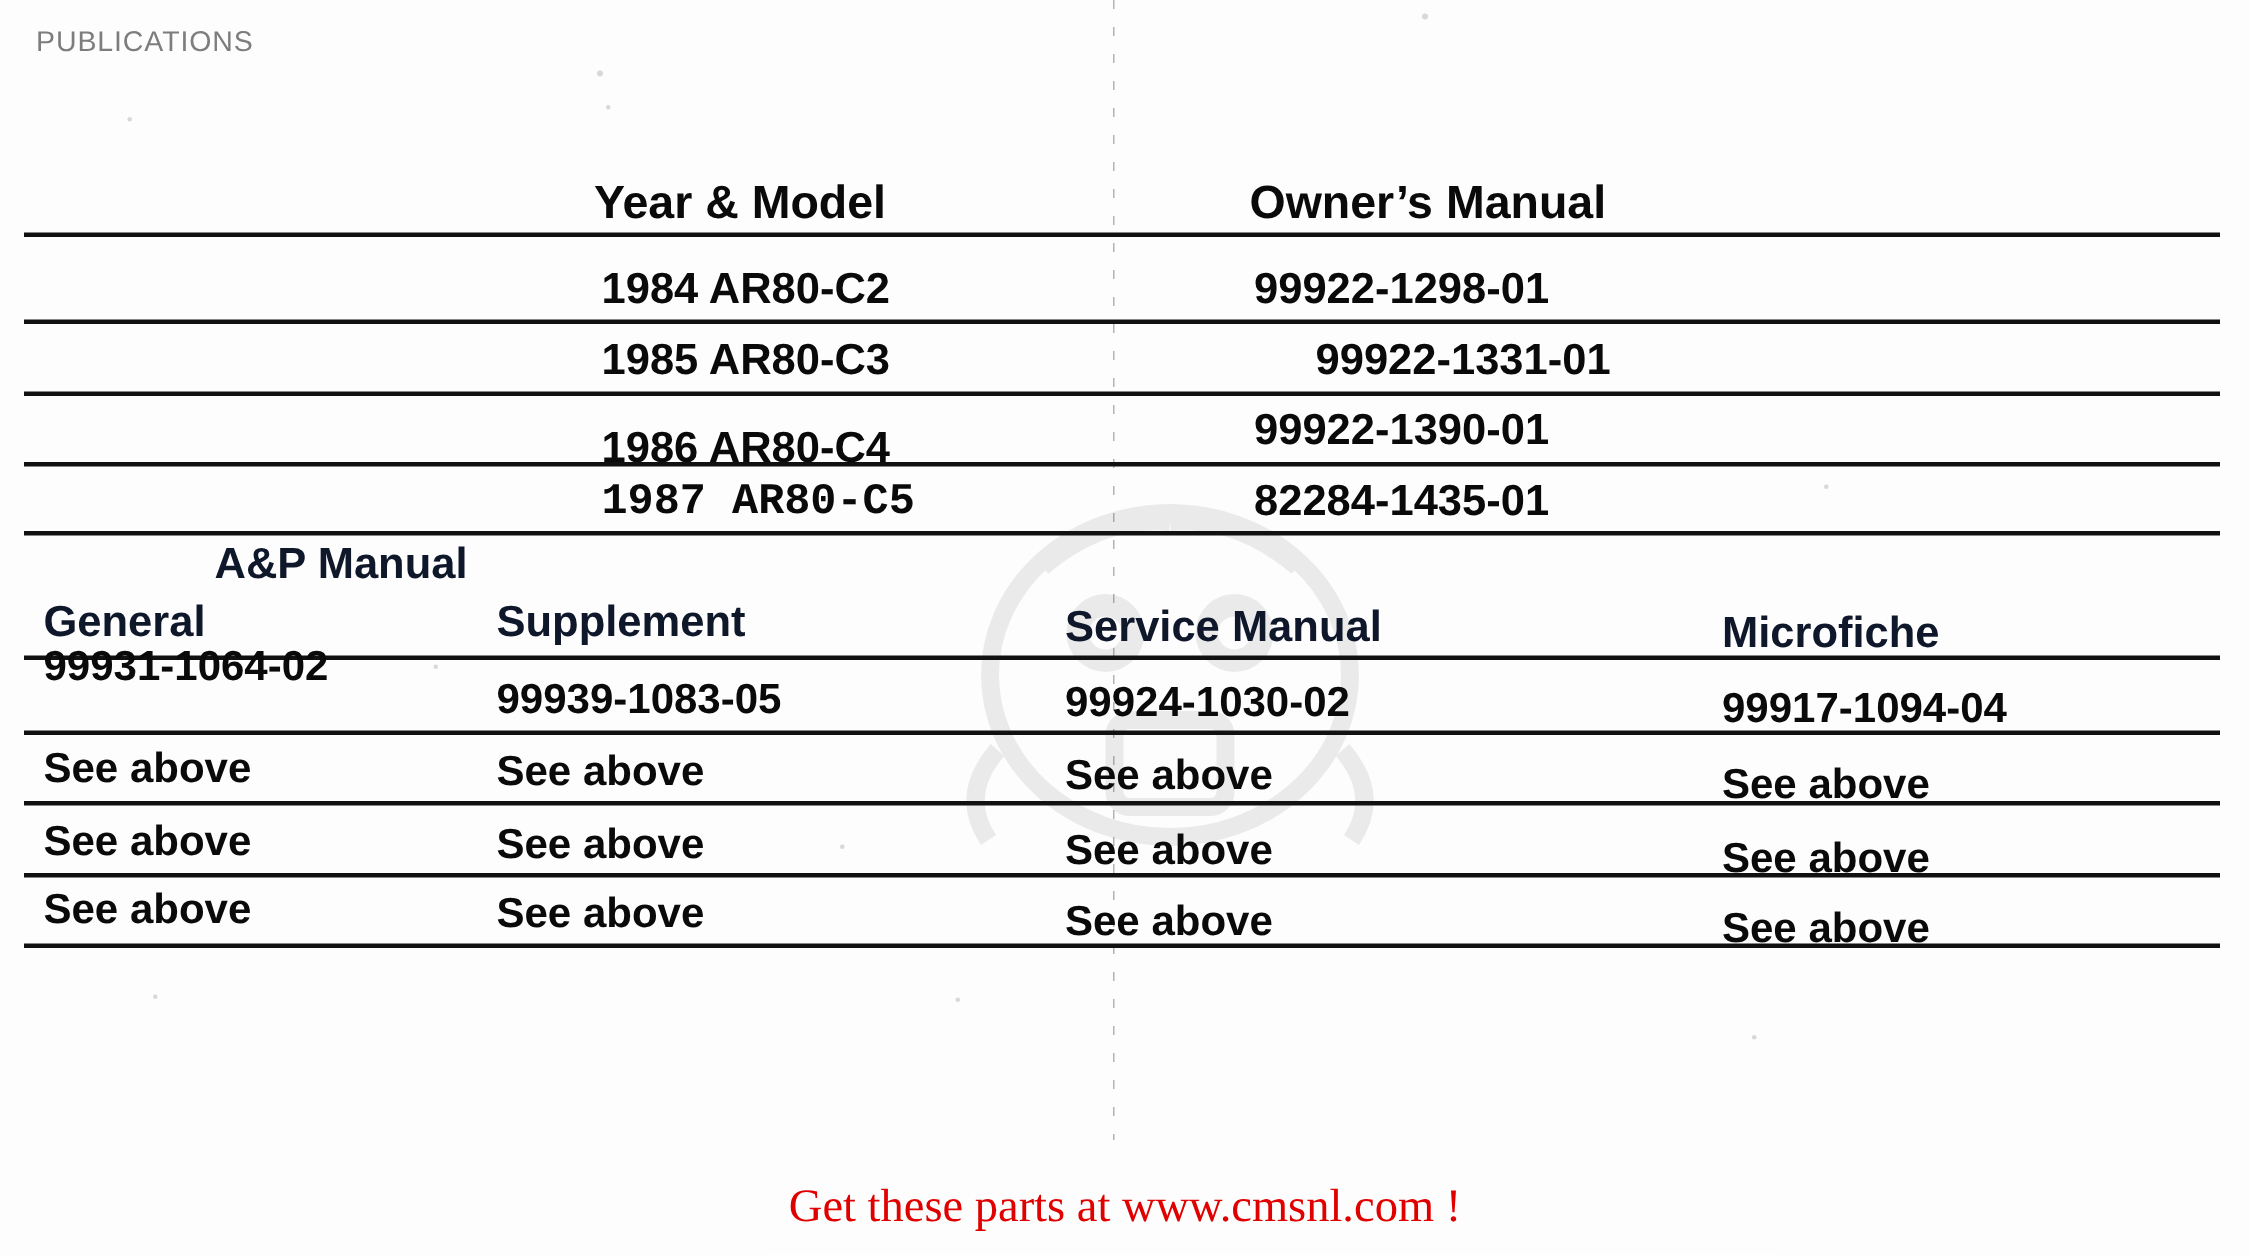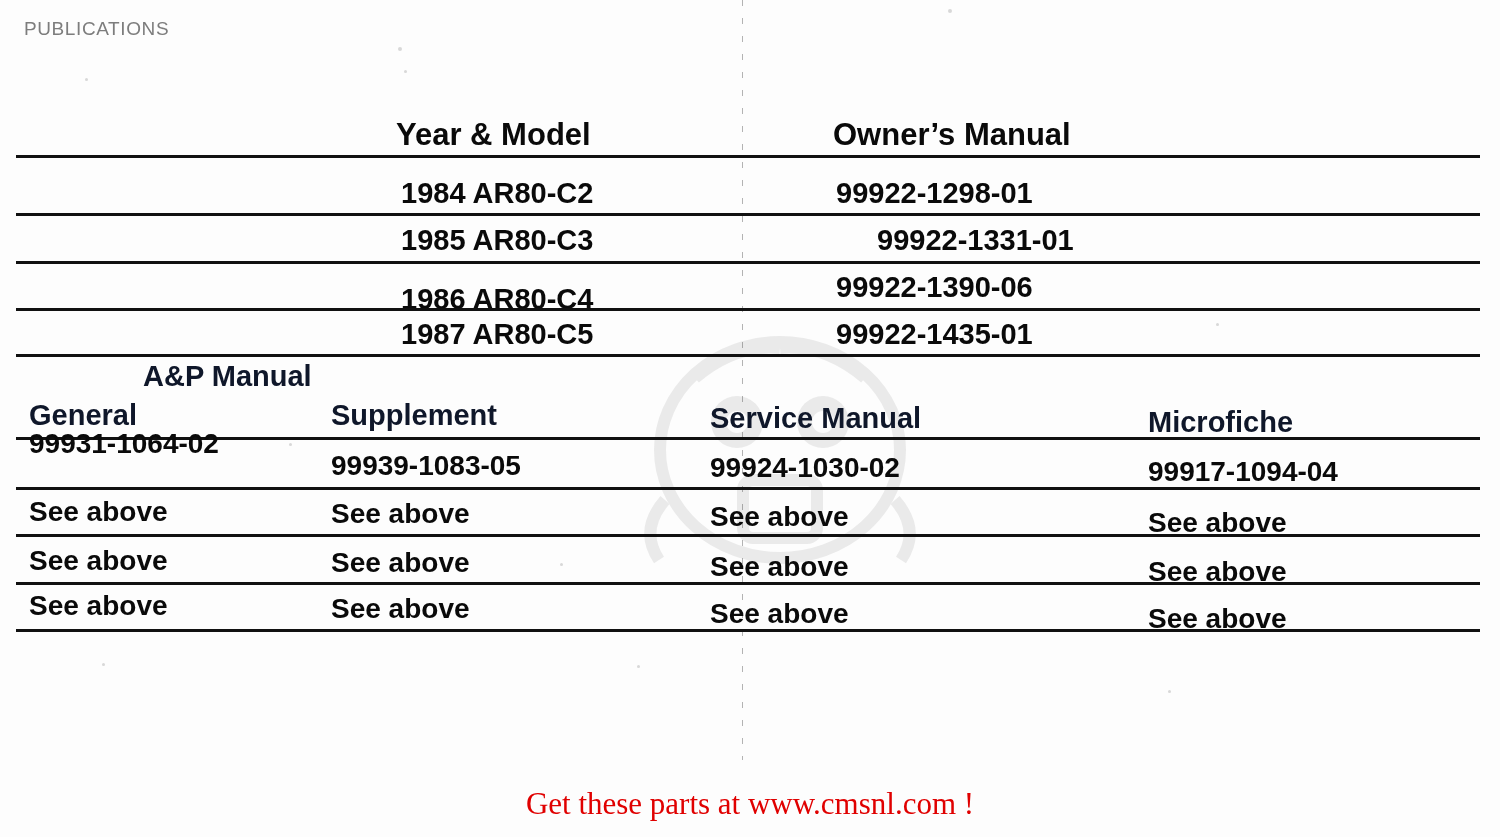--- a/index.html
+++ b/index.html
@@ -154,25 +154,25 @@
 
     <div class="cell val" style="left:401px; top:177px;text-align:right;">1984 AR80-C2</div>
     <div class="cell val" style="left:836px; top:177px;">99922-1298-01</div>
     <div class="rule" style="left:16px; top:213px; width:1464px;"></div>
 
     <div class="cell val" style="left:401px; top:224px;">1985 AR80-C3</div>
     <div class="cell val" style="left:836px; top:224px;margin-left:41px;">99922-1331-01</div>
     <div class="rule" style="left:16px; top:261px; width:1464px;"></div>
 
     <div class="cell val" style="left:401px; top:271px;margin-top:12px;">1986 AR80-C4</div>
-    <div class="cell val" style="left:836px; top:271px;">99922-1390-06</div>
+    <div class="cell val" style="left:836px; top:271px;">99922-1390-01</div>
     <div class="rule" style="left:16px; top:308px; width:1464px;"></div>
 
-    <div class="cell val" style="left:401px; top:318px;">1987 AR80-C5</div>
-    <div class="cell val" style="left:836px; top:318px;">99922-1435-01</div>
+    <div class="cell val" style="left:401px; top:318px;font-family:Liberation Mono, monospace;">1987 AR80-C5</div>
+    <div class="cell val" style="left:836px; top:318px;">82284-1435-01</div>
     <div class="rule" style="left:16px; top:354px; width:1464px;"></div>
   </div>
 
   <div>
 
     <div class="cell lhdr" style="left:143px; top:360px;">A&amp;P  Manual</div>
 
     <div class="cell lhdr" style="left:29px;  top:399px;">General</div>
     <div class="cell lhdr" style="left:331px; top:399px;">Supplement</div>
     <div class="cell lhdr" style="left:710px; top:402px;">Service Manual</div>

